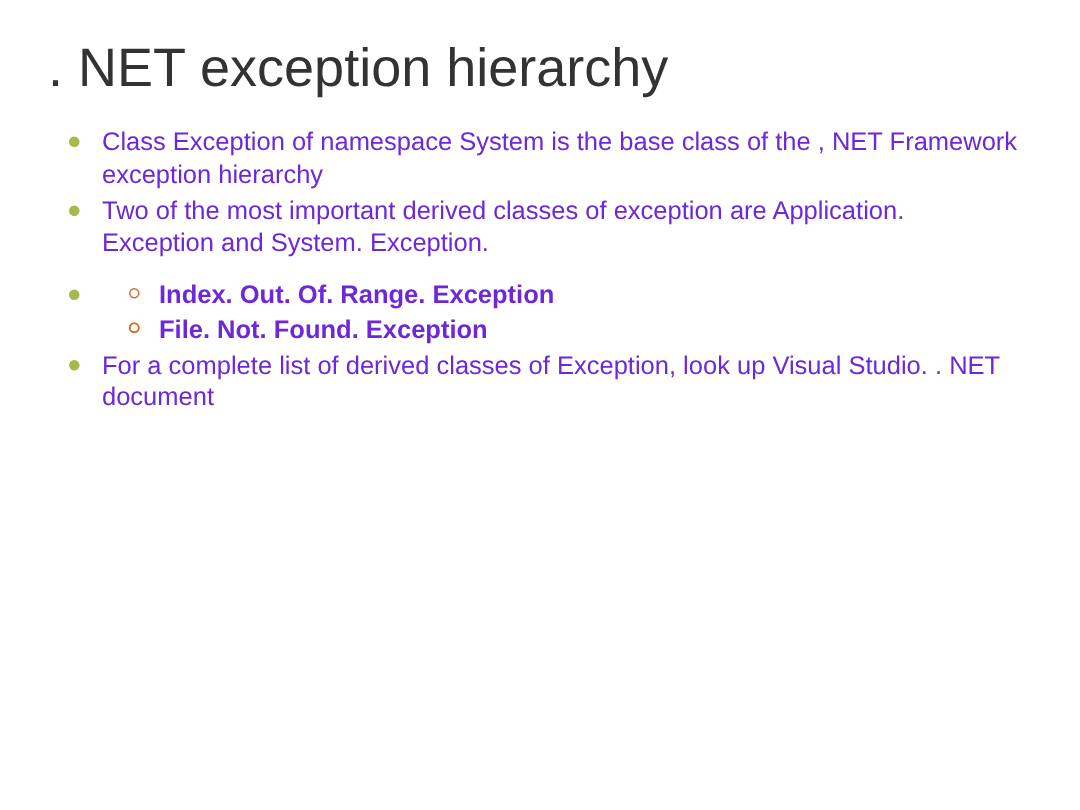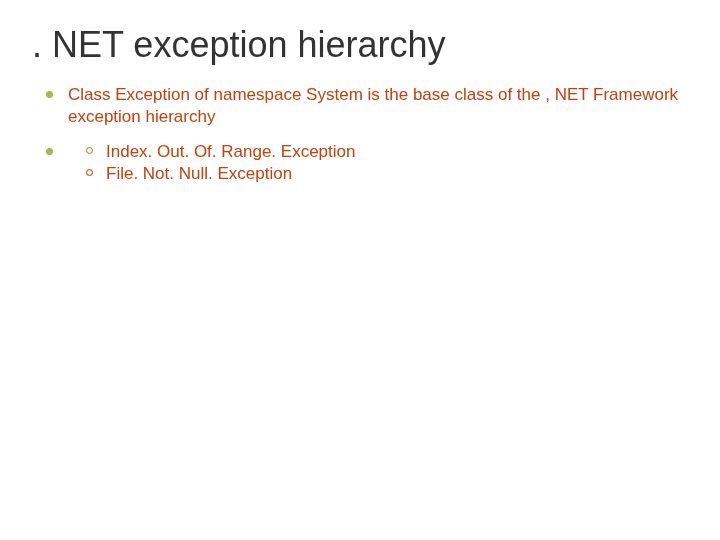--- a/index.html
+++ b/index.html
@@ -15,40 +15,41 @@
     font-size: 36px;
     font-weight: 400;
     color: #333;
     margin-bottom: 18px;
     margin-left: -8px;
   }
   .bullets {
     list-style: none;
     font-size: 17px;
     line-height: 1.28;
-    color: #c2410c;
+    color: #6d28d9;
   }
   .bullets > li {
     position: relative;
     padding-left: 28px;
     margin-bottom: 2px;
   }
   .bullet-dot {
     position: absolute;
     left: 6px;
     top: 7px;
     width: 7px;
     height: 7px;
     border-radius: 50%;
     background: #a8b84a;
   }
   .sub-bullets {
     list-style: none;
     margin-top: 13px;
     margin-left: 14px;
+    font-weight: bold;
   }
   .sub-bullets > li {
     position: relative;
     padding-left: 24px;
     margin-bottom: 1px;
   }
   .sub-dot {
     position: absolute;
     left: 4px;
     top: 6px;
@@ -64,28 +65,36 @@
 
 <div class="slide">
   <h1 class="title">. NET exception hierarchy</h1>
   <ul class="bullets">
     <li>
       <span class="bullet-dot"></span>
       <span>Class Exception of namespace System is the base class of the , NET Framework exception hierarchy</span>
     </li>
     <li>
       <span class="bullet-dot"></span>
+      <span>Two of the most important derived classes of exception are Application. Exception and System. Exception.</span>
+    </li>
+    <li>
+      <span class="bullet-dot"></span>
       <ul class="sub-bullets">
         <li>
           <span class="sub-dot"></span>
           <span>Index. Out. Of. Range. Exception</span>
         </li>
         <li>
           <span class="sub-dot"></span>
         </li>
         <li>
           <span class="sub-dot"></span>
-          <span>File. Not. Null. Exception</span>
+          <span>File. Not. Found. Exception</span>
         </li>
       </ul>
+    </li>
+    <li>
+      <span class="bullet-dot"></span>
+      <span>For a complete list of derived classes of Exception, look up Visual Studio. . NET document</span>
     </li>
   </ul>
 </div>
 
 </body></html>

